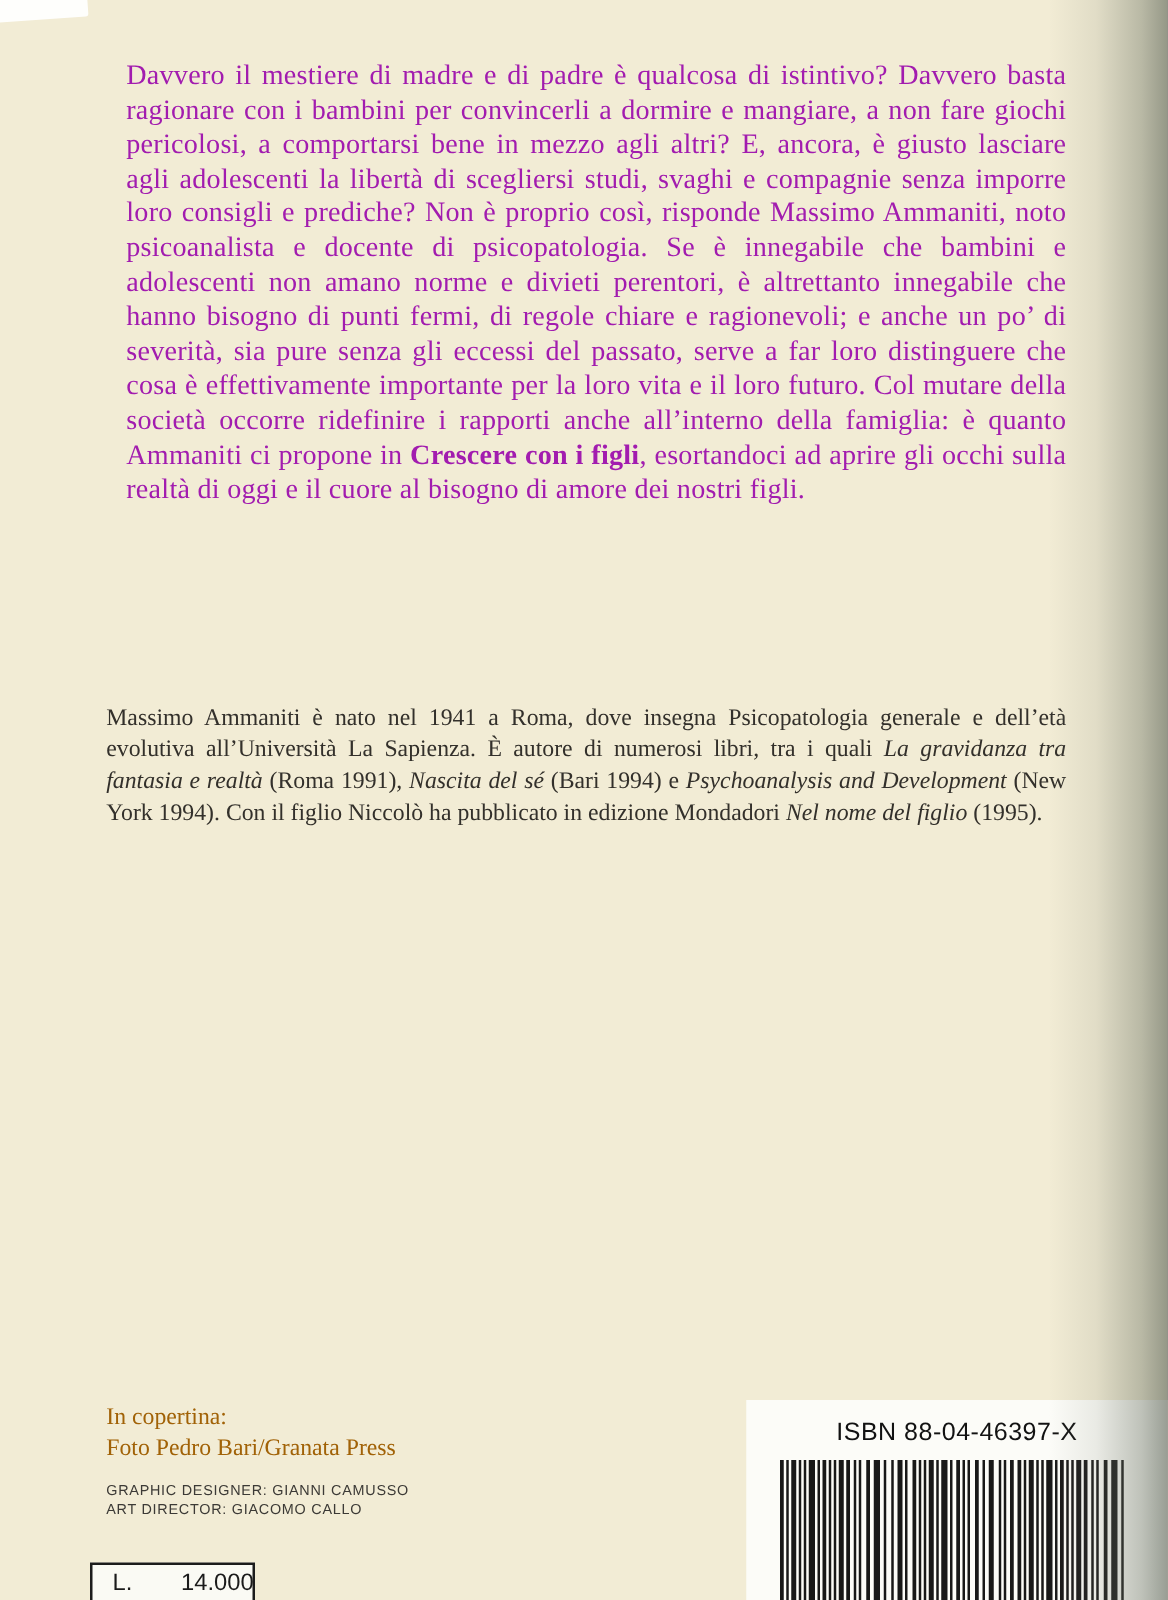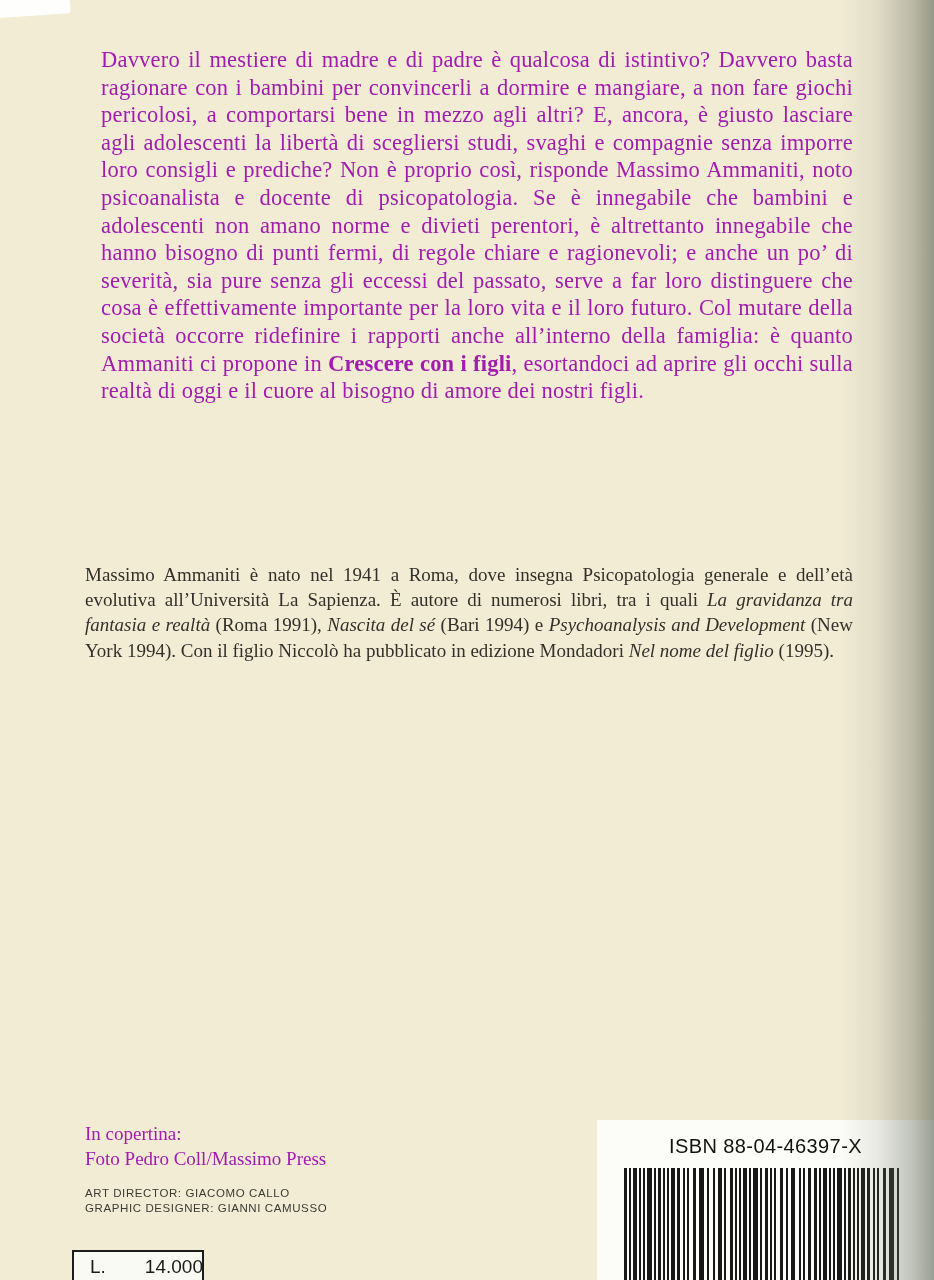--- a/index.html
+++ b/index.html
@@ -25,21 +25,21 @@
   
   .bio{
     position:absolute;left:85px;top:562px;width:768px;
     margin:0;
     font-size:19px;line-height:25.2px;
     text-align:justify;
     color:#33302b;
   }
   
   .credits{position:absolute;left:85px;top:1122px;width:360px;}
-  .cover-credit{font-size:19px;line-height:24.5px;color:#a21caf;}
+  .cover-credit{font-size:19px;line-height:24.5px;color:#a16207;}
   .staff-credits{
     margin-top:15px;
     font-family:"Liberation Sans", sans-serif;
     font-size:11.5px;line-height:15px;
     letter-spacing:0.6px;
     color:#3c3a36;
   }
   
   .price-box{
     position:absolute;left:72px;bottom:-14px;
@@ -99,25 +99,25 @@
 
 <div class="page">
 
   <p class="blurb"><span class="seg-normal">Davvero il mestiere di madre e di padre è qualcosa di istintivo? Davvero basta ragionare con i bambini per convincerli a dormire e mangiare, a non fare giochi pericolosi, a comportarsi bene in mezzo agli altri? E, ancora, è giusto lasciare agli adolescenti la libertà di scegliersi studi, svaghi e compagnie senza imporre loro consigli e prediche? Non è proprio così, risponde Massimo Ammaniti, noto psicoanalista e docente di psicopatologia. Se è innegabile che bambini e adolescenti non amano norme e divieti perentori, è altrettanto innegabile che hanno bisogno di punti fermi, di regole chiare e ragionevoli; e anche un po’ di severità, sia pure senza gli eccessi del passato, serve a far loro distinguere che cosa è effettivamente importante per la loro vita e il loro futuro. Col mutare della società occorre ridefinire i rapporti anche all’interno della famiglia: è quanto Ammaniti ci propone in </span><span class="seg-bold">Crescere con i figli</span><span class="seg-normal">, esortandoci ad aprire gli occhi sulla realtà di oggi e il cuore al bisogno di amore dei nostri figli.</span></p>
 
   <p class="bio"><span class="seg-normal">Massimo Ammaniti è nato nel 1941 a Roma, dove insegna Psicopatologia generale e dell’età evolutiva all’Università La Sapienza. È autore di numerosi libri, tra i quali </span><span class="seg-italic">La gravidanza tra fantasia e realtà</span><span class="seg-normal"> (Roma 1991), </span><span class="seg-italic">Nascita del sé</span><span class="seg-normal"> (Bari 1994) e </span><span class="seg-italic">Psychoanalysis and Development</span><span class="seg-normal"> (New York 1994). Con il figlio Niccolò ha pubblicato in edizione Mondadori </span><span class="seg-italic">Nel nome del figlio</span><span class="seg-normal"> (1995).</span></p>
 
   <div class="credits">
     <div class="cover-credit">
       <div>In copertina:</div>
-      <div>Foto Pedro Coll/Massimo Press</div>
+      <div>Foto Pedro Bari/Granata Press</div>
     </div>
     <div class="staff-credits">
+      <div>GRAPHIC DESIGNER: GIANNI CAMUSSO</div>
       <div>ART DIRECTOR: GIACOMO CALLO</div>
-      <div>GRAPHIC DESIGNER: GIANNI CAMUSSO</div>
     </div>
   </div>
 
   <div class="price-box">
     <span>L.</span>
     <span class="amount">14.000</span>
   </div>
 
   <div class="isbn-box">
     <div class="isbn-label">ISBN 88-04-46397-X</div>

